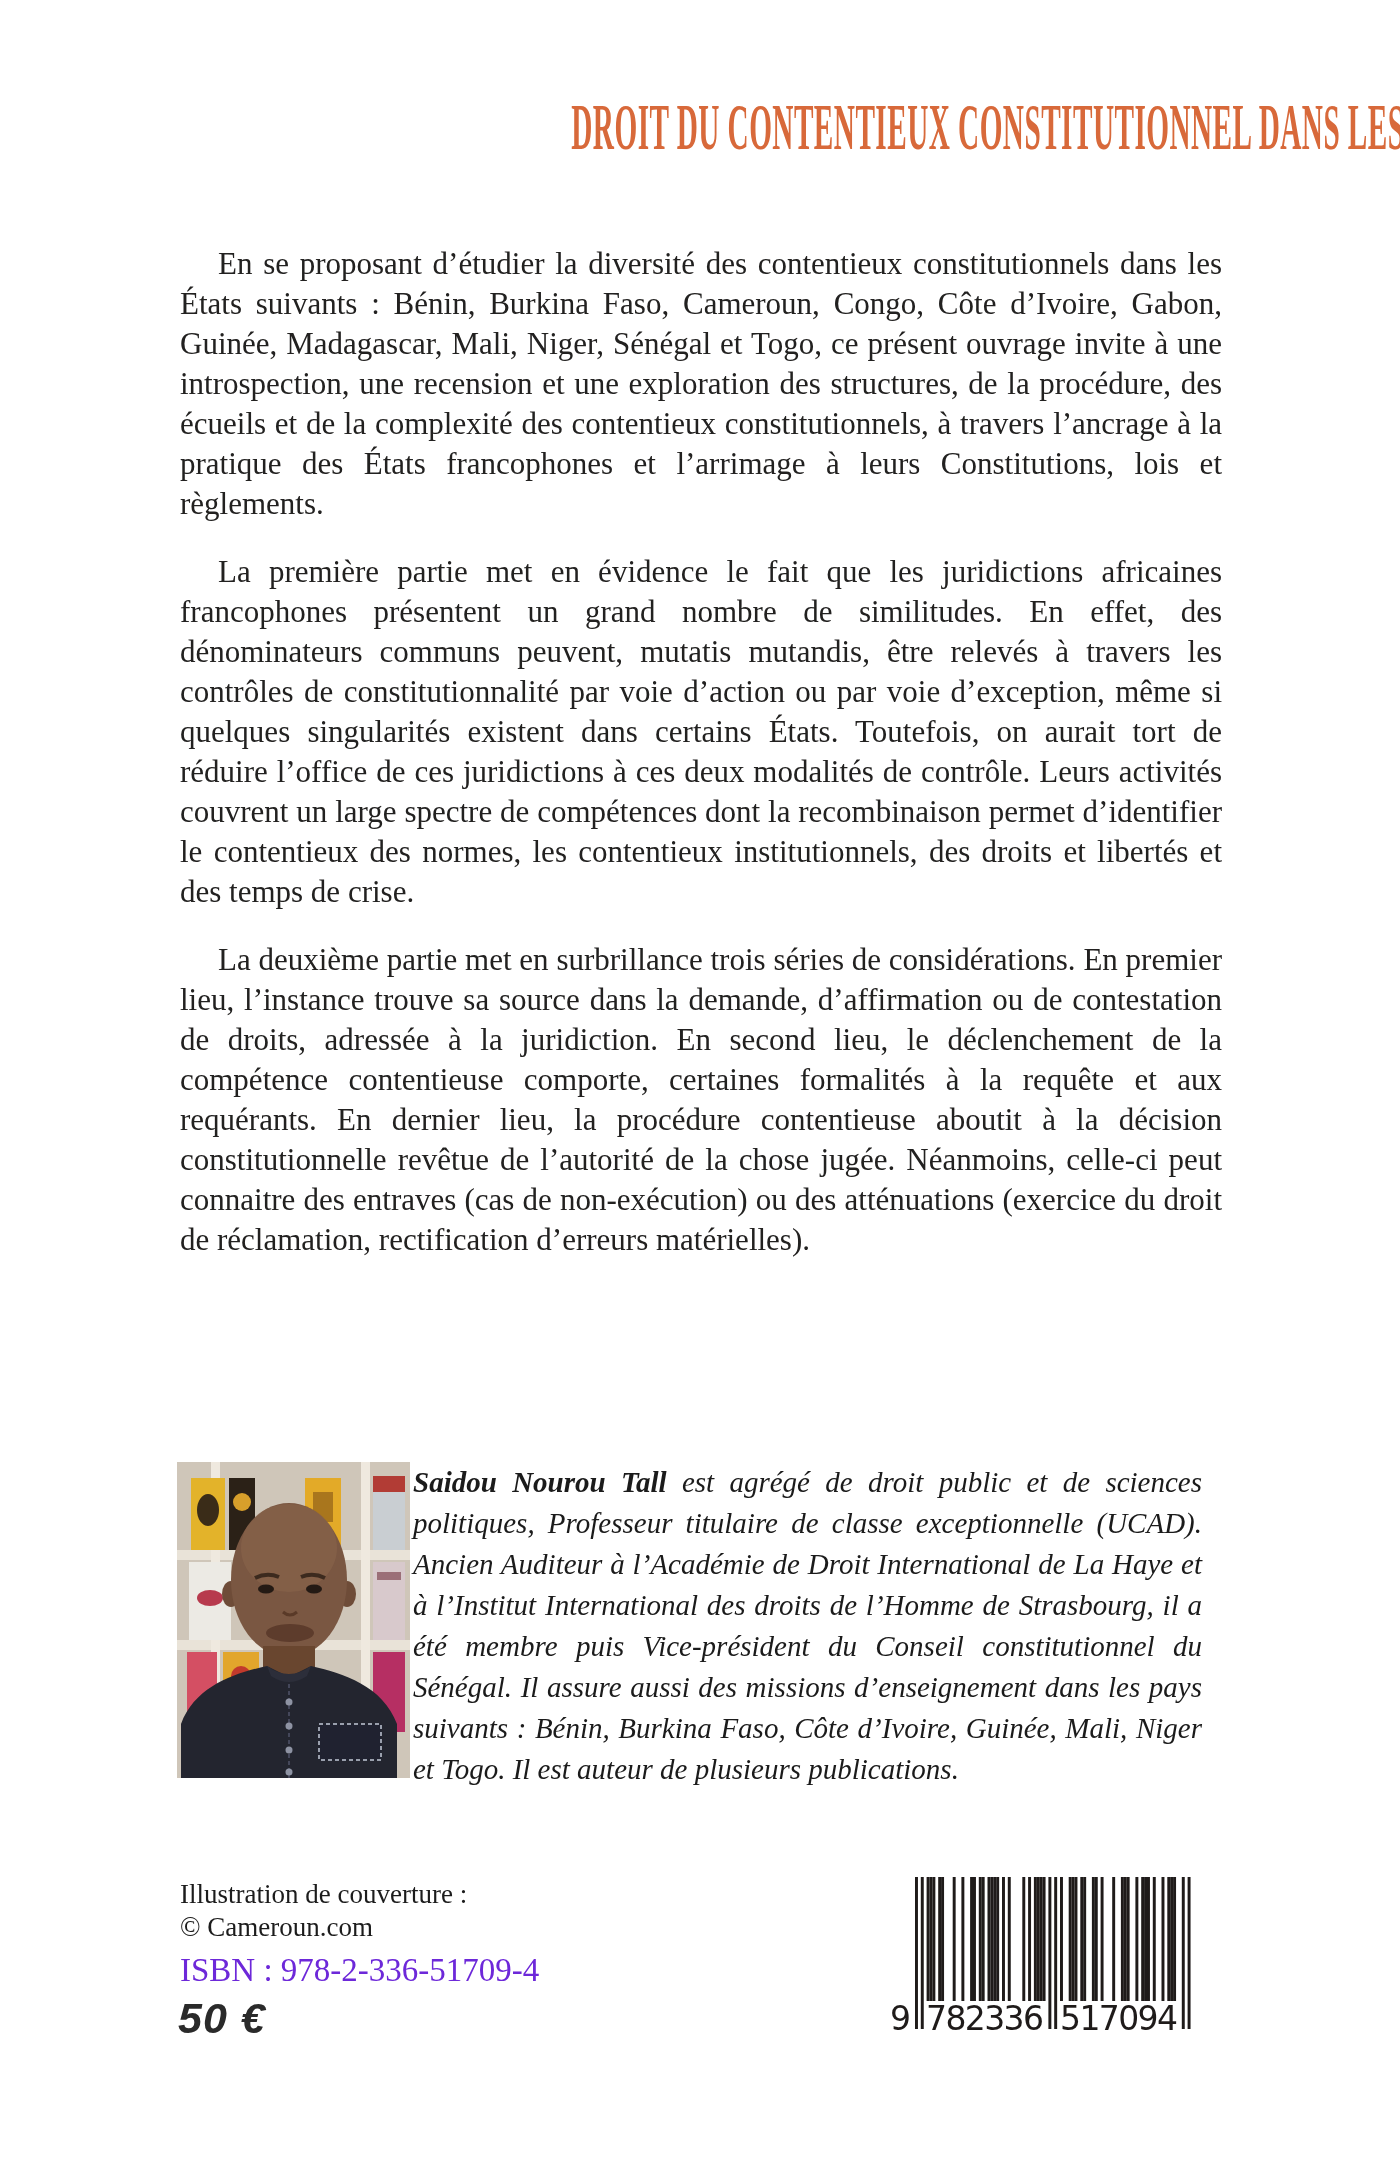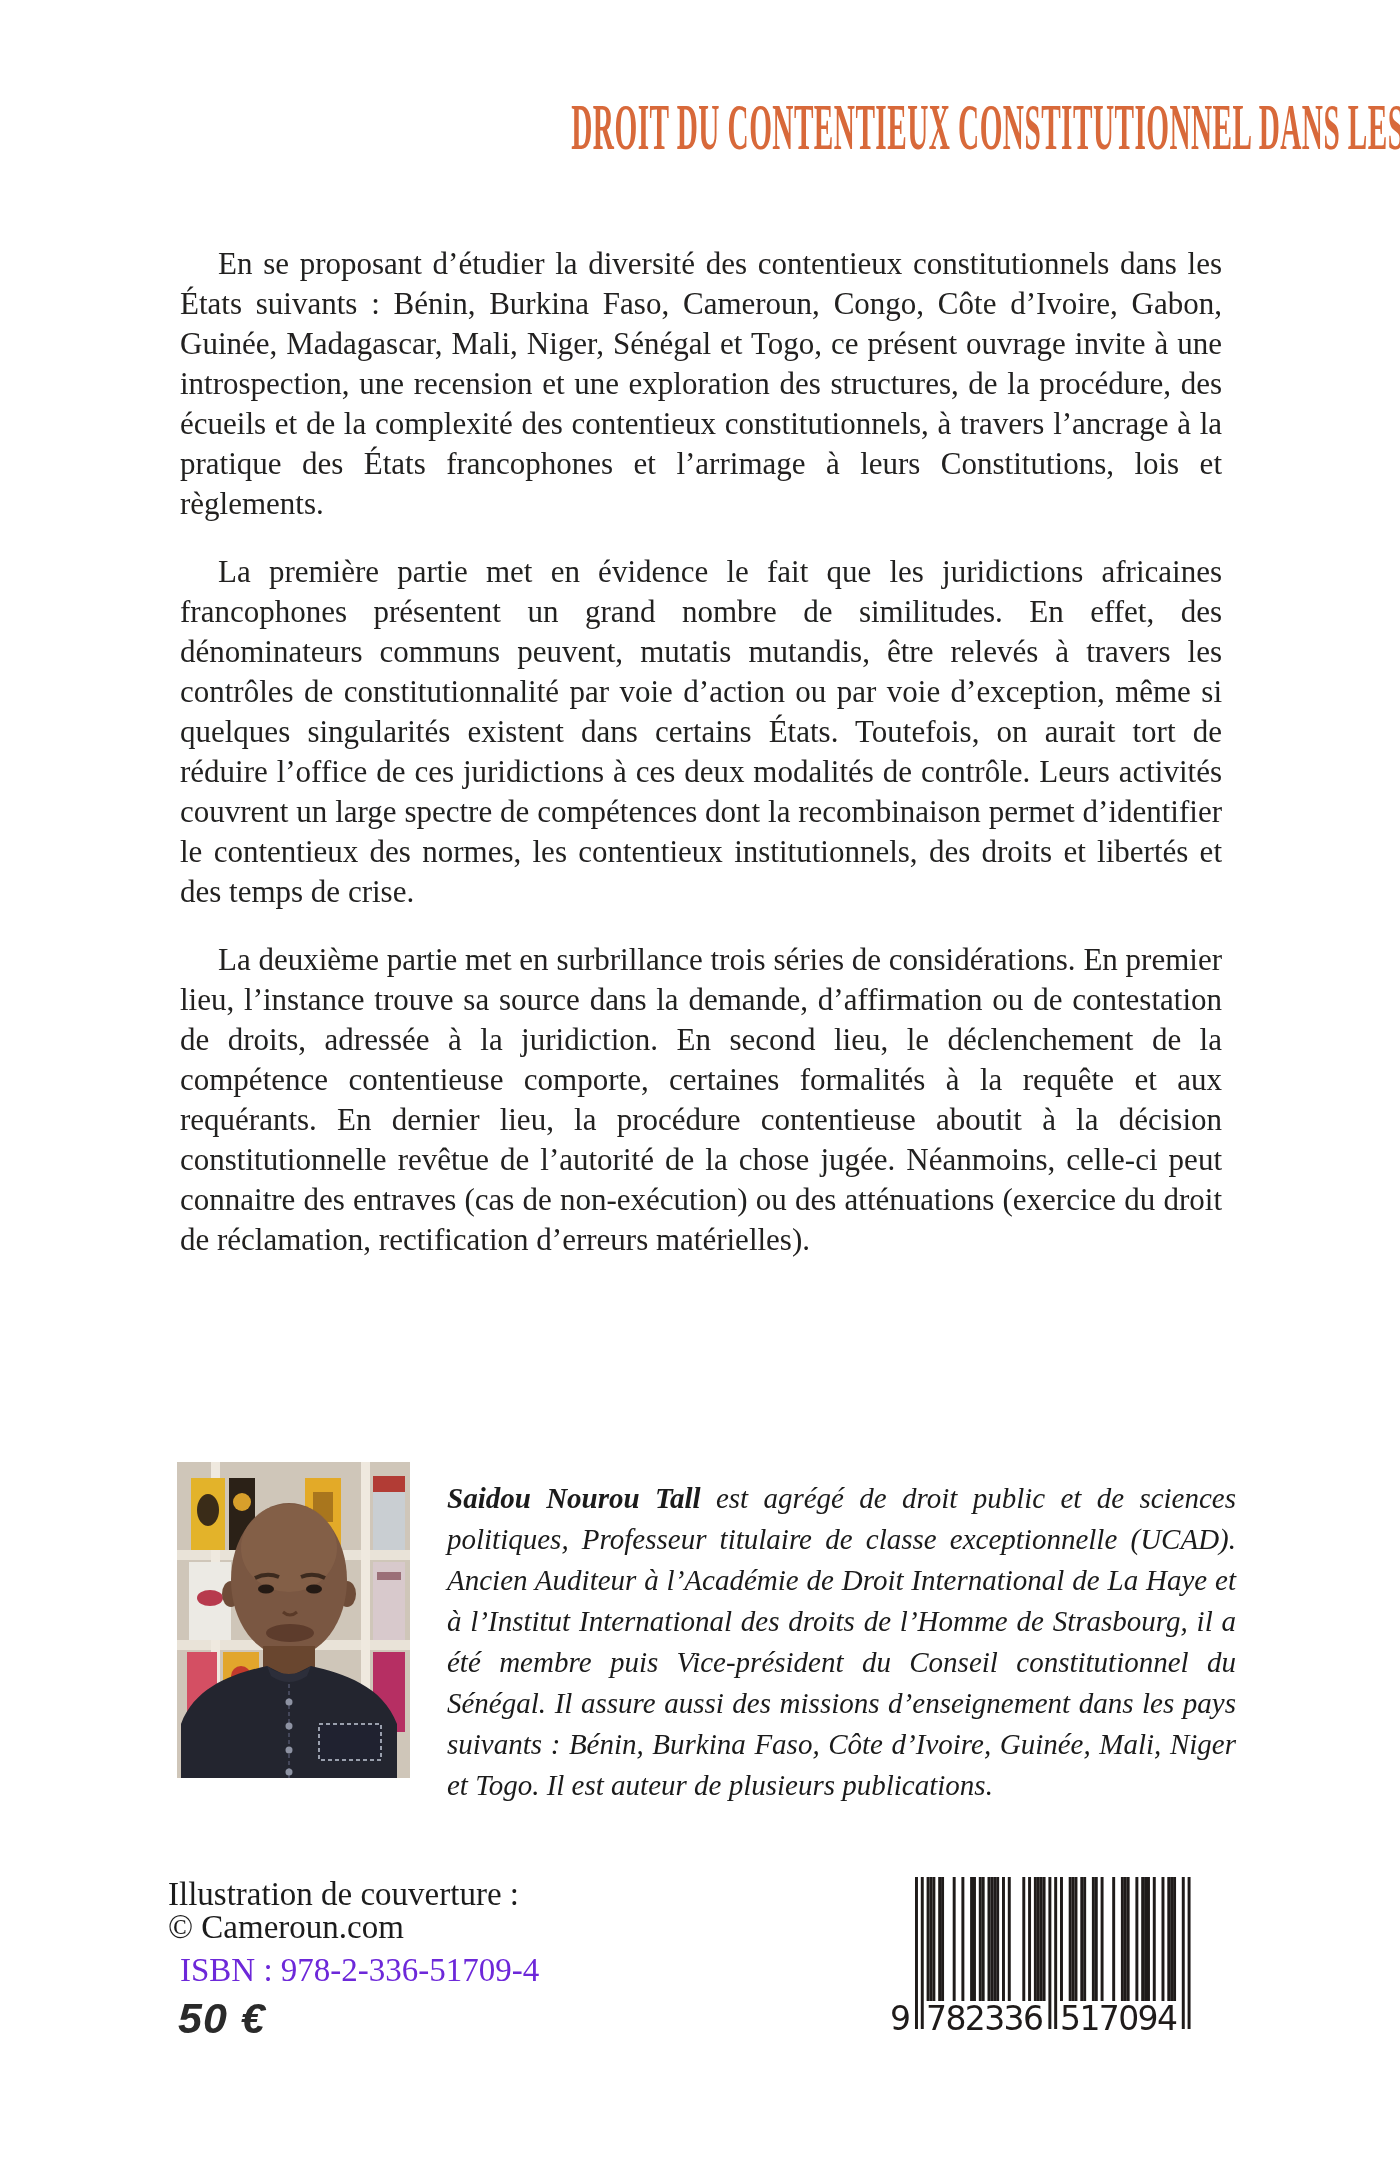--- a/index.html
+++ b/index.html
@@ -17,26 +17,26 @@
   }
   
   .synopsis{
     position:absolute;left:180px;top:240px;width:1042px;
     font-size:31px;line-height:40px;text-align:justify;color:#222120;
   }
   .synopsis p{margin:4px 0 28px 0;text-indent:38px;}
   
   .author-photo{position:absolute;left:177px;top:1462px;width:233px;height:316px;}
   .author-bio{
-    position:absolute;left:447px;top:1462px;width:789px;
-    font-size:29px;line-height:41px;font-style:italic;text-align:justify;color:#1b1b1b;margin-top:16px;
+    position:absolute;left:413px;top:1462px;width:789px;
+    font-size:29px;line-height:41px;font-style:italic;text-align:justify;color:#1b1b1b;
   }
   .author-name{font-weight:700;}
   
-  .cover-credit{position:absolute;left:168px;top:1878px;font-size:33px;line-height:33px;color:#1c1c1c;}
+  .cover-credit{position:absolute;left:180px;top:1878px;font-size:27px;line-height:33px;color:#1c1c1c;}
   .isbn{position:absolute;left:180px;top:1952px;font-size:33px;color:#6d28d9;}
   .price{
     position:absolute;left:178px;top:1994px;
     font-family:"Liberation Sans",sans-serif;font-weight:700;font-size:43px;color:#2a2a2a;letter-spacing:1px;font-style:italic;
   }
   .barcode{position:absolute;left:878px;top:1877px;width:318px;height:158px;}
   .bc-digit{
     font-family:"DejaVu Sans",sans-serif;font-size:33px;fill:#1f1b1a;
   }
 </style>

